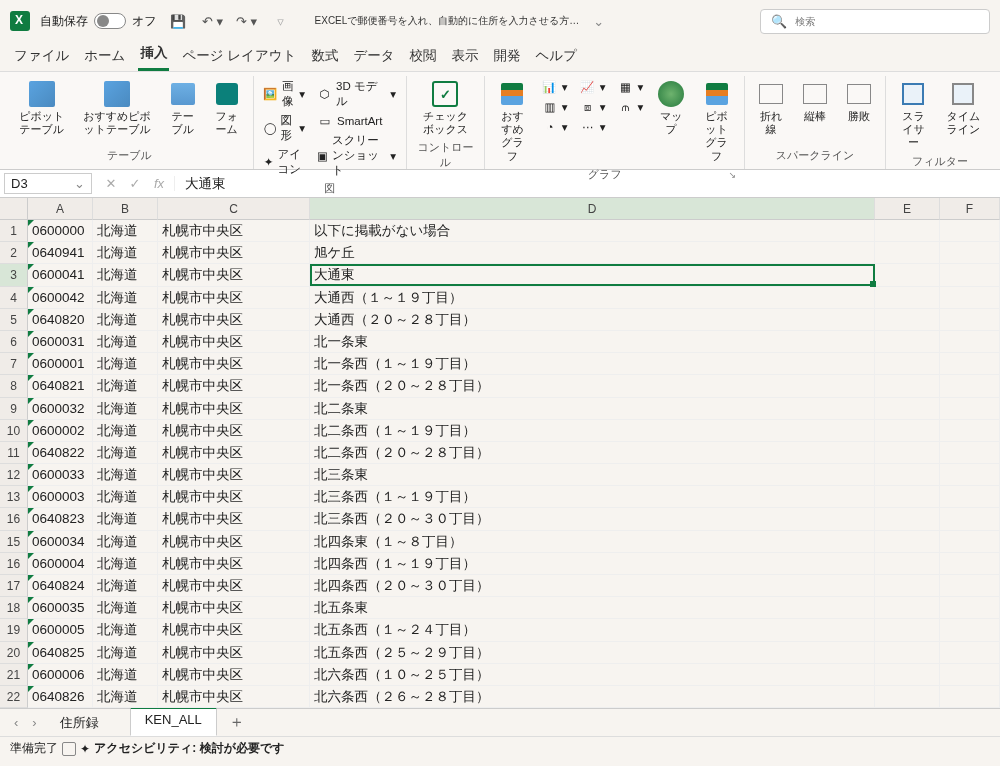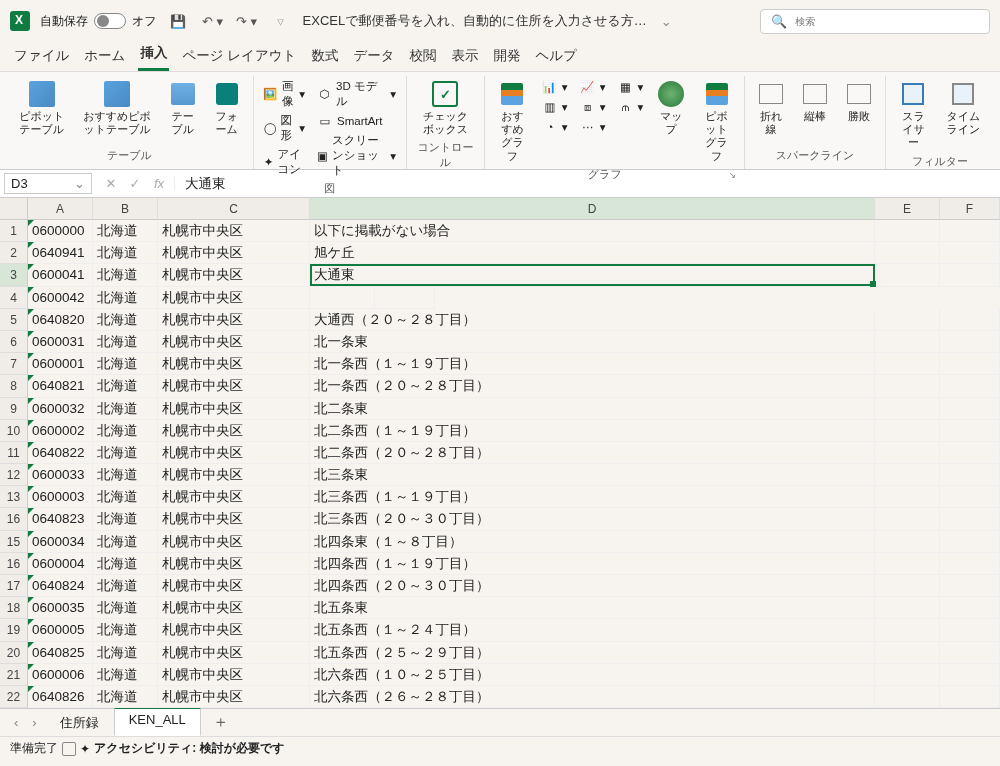--- a/index.html
+++ b/index.html
@@ -7,21 +7,21 @@
 
 
 .titlebar { height: 42px; display: flex; align-items: center; padding: 0 10px; gap: 10px; background: #f7f4f0; }
 .titlebar .app-icon { width: 20px; height: 20px; background: #107c41; border-radius: 3px; position: relative; }
 .titlebar .app-icon::after { content: "X"; color: white; font-weight: bold; font-size: 12px; position: absolute; left: 5px; top: 2px; }
 .autosave { display: flex; align-items: center; gap: 6px; font-size: 12px; }
 .toggle { width: 32px; height: 16px; border: 1px solid #888; border-radius: 8px; background: #fff; position: relative; }
 .toggle::after { content: ""; position: absolute; left: 2px; top: 1px; width: 12px; height: 12px; background: #888; border-radius: 50%; }
 .qat-btn { width: 24px; height: 24px; display: flex; align-items: center; justify-content: center; color: #555; border-radius: 3px; }
 .save-icon { color: #7b5ca3; }
-.doc-title { font-size: 13px; color: #333; margin-left: 0; }
+.doc-title { font-size: 10px; color: #333; margin-left: 12px; }
 .search-box { margin-left: auto; display: flex; align-items: center; background: #fff; border: 1px solid #ccc; border-radius: 4px; padding: 4px 10px; width: 230px; gap: 8px; }
 .search-box input { border: none; outline: none; flex: 1; font-size: 10px; }
 
 
 .tabs { display: flex; gap: 11px; padding: 0 12px; height: 30px; align-items: flex-end; border-bottom: 1px solid #ddd; }
 .tab { font-size: 13.5px; padding: 4px 2px 6px; cursor: pointer; color: #333; }
 .tab.active { font-weight: bold; border-bottom: 3px solid #107c41; }
 
 
 .ribbon { display: flex; background: #faf8f6; border-bottom: 1px solid #ccc; height: 98px; padding: 4px 6px 0; }
@@ -325,20 +325,21 @@
         <div class="cell wC">札幌市中央区</div>
         <div class="cell wD">大通東</div>
         <div class="cell wE"></div>
         <div class="cell wF"></div>
       </div>
       <div class="row">
         <div class="row-h">4</div>
         <div class="cell wA colA">0600042</div>
         <div class="cell wB">北海道</div>
         <div class="cell wC">札幌市中央区</div>
+        <div class="cell wD">大通西（１～１９丁目）</div>
         <div class="cell wE"></div>
         <div class="cell wF"></div>
       </div>
       <div class="row">
         <div class="row-h">5</div>
         <div class="cell wA colA">0640820</div>
         <div class="cell wB">北海道</div>
         <div class="cell wC">札幌市中央区</div>
         <div class="cell wD">大通西（２０～２８丁目）</div>
         <div class="cell wE"></div>
@@ -499,21 +500,21 @@
       </div>
     </div>
   <div class="selection-rect" id="selrect" style="left: 310px; top: 66.4px; width: 565px; height: 22px;">
       <div class="selection-handle"></div>
     </div>
 </div>
 
 <div class="sheet-tabs">
   <span class="st-nav">‹</span>
   <span class="st-nav">›</span>
-  <div id="sheettabs" style="display:flex;gap:0">
+  <div id="sheettabs" style="display:flex;gap:16px">
       <div class="st-tab">住所録</div>
       <div class="st-tab active">KEN_ALL</div>
     </div>
   <span class="st-add">＋</span>
 </div>
 
 <div class="statusbar">
   <span>準備完了</span>
   <span class="ico-s"></span>
   <span class="acc">

